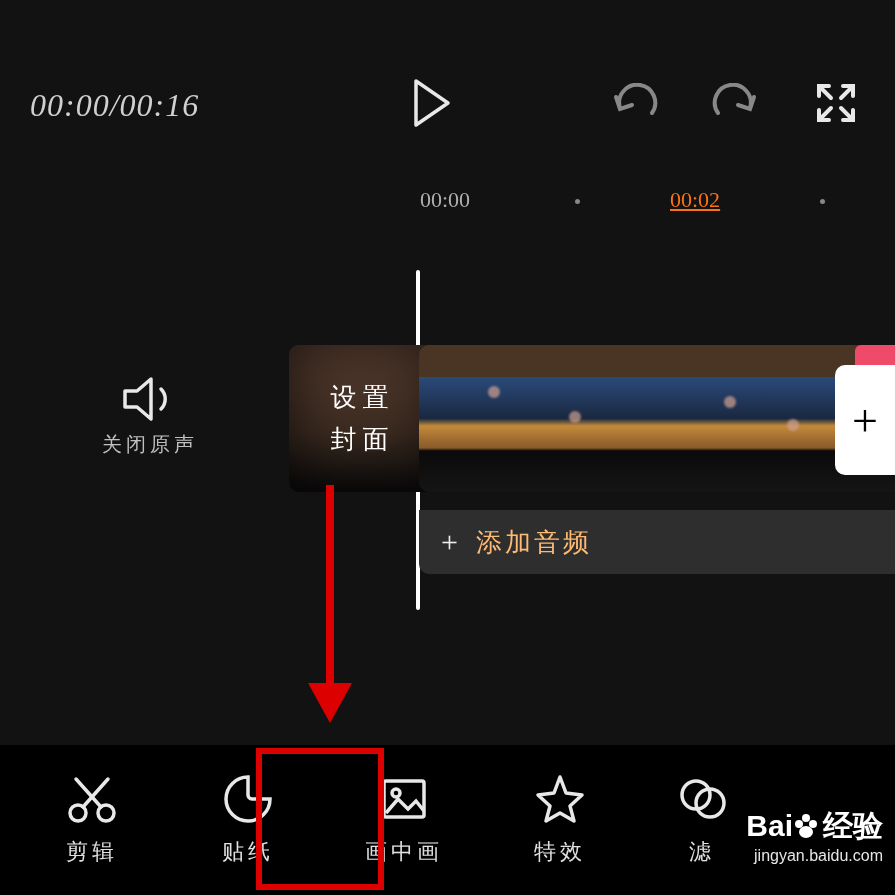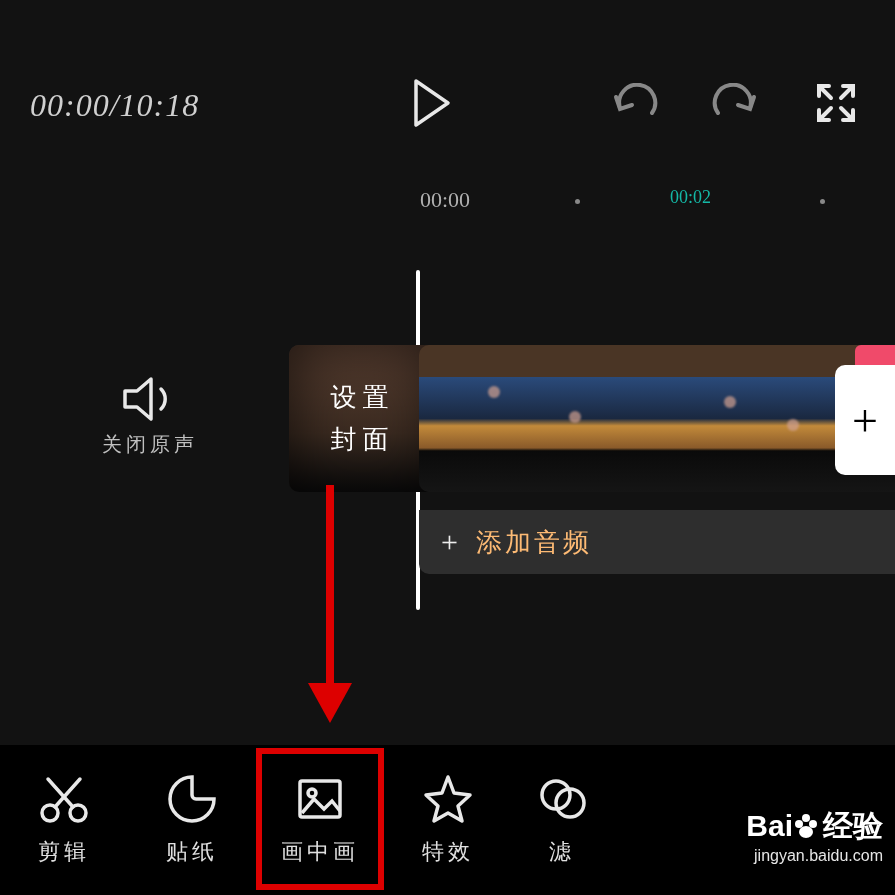--- a/index.html
+++ b/index.html
@@ -14,21 +14,21 @@
   .time { position: absolute; left: 30px; font-size: 32px; font-style: italic; color: #d0d0d0; letter-spacing: 1px; }
   .play-btn { position: absolute; left: 410px; cursor: pointer; }
   .undo-btn { position: absolute; left: 610px; cursor: pointer; }
   .redo-btn { position: absolute; left: 710px; cursor: pointer; }
   .fullscreen-btn { position: absolute; left: 815px; cursor: pointer; }
 
   
   .ruler { position: absolute; top: 187px; left: 0; width: 100%; height: 40px; }
   .ruler .t1 { position: absolute; left: 420px; font-size: 22px; color: #b0b0b0; }
   .ruler .dot1 { position: absolute; left: 575px; top: 12px; width: 5px; height: 5px; background: #888; border-radius: 50%; }
-  .ruler .t2 { position: absolute; left: 670px; font-size: 18px; color: #14b8a6; }
+  .ruler .t2 { position: absolute; left: 670px; font-size: 22px; color: #f97316; text-decoration: underline; }
   .ruler .dot2 { position: absolute; left: 820px; top: 12px; width: 5px; height: 5px; background: #888; border-radius: 50%; }
 
   
   .playhead { position: absolute; left: 416px; top: 270px; width: 4px; height: 340px; background: #fff; border-radius: 2px; }
 
   
   .mute-block { position: absolute; left: 100px; top: 375px; width: 100px; text-align: center; cursor: pointer; }
   .mute-block .label { margin-top: 4px; font-size: 20px; color: #c0c0c0; letter-spacing: 4px; }
 
   
@@ -92,20 +92,21 @@
 
   
   .toolbar {
     position: absolute; left: 0; bottom: 0; width: 100%; height: 150px;
     background: #000; display: flex; align-items: center;
   }
   .tool {
     flex: 0 0 128px; height: 150px;
     display: flex; flex-direction: column; align-items: center; justify-content: center;
     cursor: pointer;
+    margin-left: 28px;
   }
   .tool .tlabel { margin-top: 12px; font-size: 22px; color: #e0e0e0; letter-spacing: 4px; }
   .tool svg { stroke: #e8e8e8; }
 
   
   .highlight {
     position: absolute; left: 256px; bottom: 5px; width: 128px; height: 142px;
     border: 6px solid #d00; pointer-events: none;
   }
 
@@ -122,21 +123,21 @@
   .paw .p2{width:8px;height:8px;left:7px;top:0;}
   .paw .p3{width:8px;height:8px;left:14px;top:6px;}
   .paw .p4{width:14px;height:12px;left:4px;top:12px;}
 </style>
 </head>
 <body>
 
 <div class="app">
 
   <div class="topbar">
-    <div class="time">00:00/10:18</div>
+    <div class="time">00:00/00:16</div>
 
     <div class="play-btn">
       <svg width="44" height="52" viewBox="0 0 44 52" fill="none" stroke="#e8e8e8" stroke-width="3.5" stroke-linejoin="round">
         <path d="M6 4 L38 26 L6 48 Z"></path>
       </svg>
     </div>
 
     <div class="undo-btn">
       <svg width="50" height="40" viewBox="0 0 50 40" fill="none" stroke="#888" stroke-width="4" stroke-linecap="round">
         <path d="M42 30 A18 18 0 1 0 10 25"></path>

